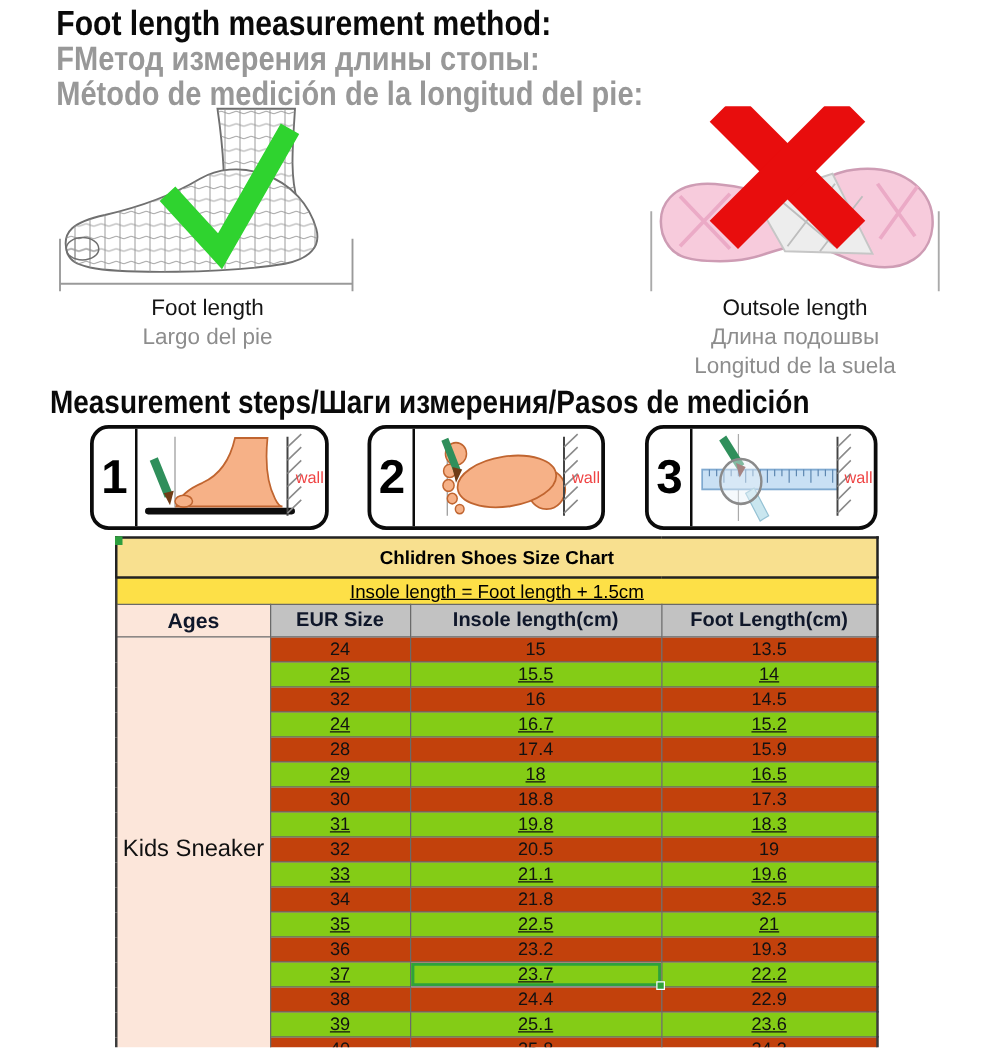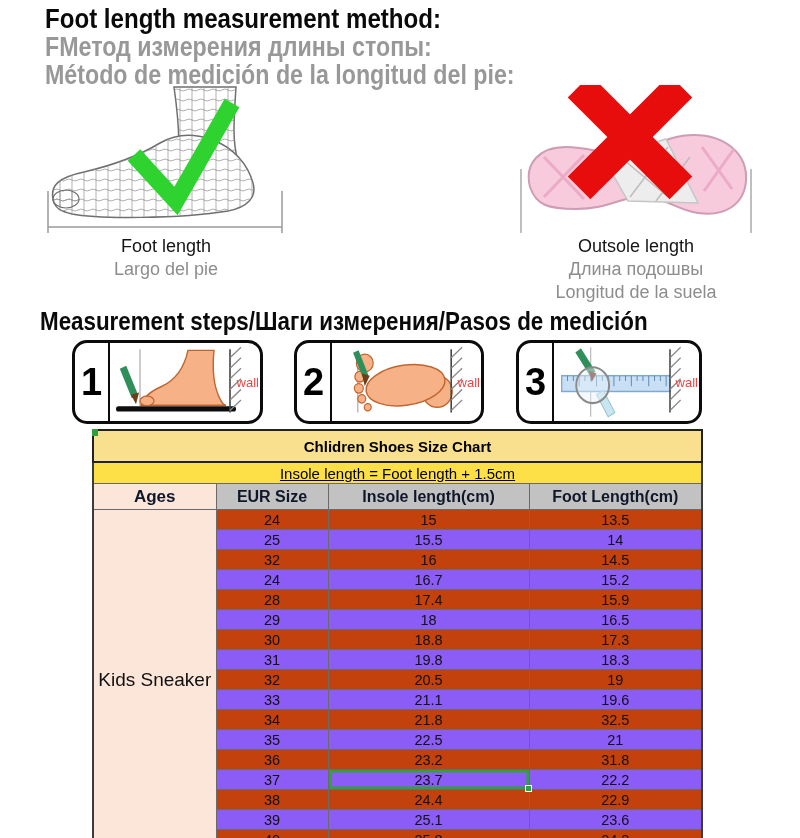--- a/index.html
+++ b/index.html
@@ -36,21 +36,21 @@
   
   .chart-wrap{position:absolute;top:429px;left:92px;}
   table{border-collapse:collapse;width:609px;table-layout:fixed;border:2px solid #3c3c3c;}
   td,th{border:1px solid #6a6a6a;text-align:center;padding:0;white-space:nowrap;overflow:visible;}
   .t-title td{background:#F8E08F;font-size:15px;font-weight:700;height:30px;border:2px solid #222;}
   .t-sub td{background:#fde047;font-size:15px;height:20px;font-weight:400;text-decoration:underline;}
   .t-head th{height:25px;font-size:16px;background:#C2C2C2;color:#0f172a;}
   .t-head th.ages-h{background:#FCE6DA;font-size:17px;}
   tbody td{height:19px;font-size:14.5px;color:#111;}
   .r-light td{background:#c2410c;}
-  .r-dark td{background:#8b5cf6;}
+  .r-dark td{background:#84cc16;text-decoration:underline;}
   td.ages-cell{background:#FCE6DA !important;font-size:19px;font-weight:400;}
   td.sel{box-shadow:inset 0 0 0 2.5px #2EA23C;position:relative;}
   .sel-handle{position:absolute;right:-3px;bottom:-3px;width:5px;height:5px;
               background:#2EA23C;border:1px solid #fff;}
   .corner-artifact{position:absolute;left:0;top:0;width:6px;height:7px;background:#2e9e3e;}
 </style>
 </head>
 <body>
 
 <div class="page">
@@ -265,21 +265,21 @@
             <td>32.5</td>
           </tr>
           <tr class="r-dark">
             <td>35</td>
             <td>22.5</td>
             <td>21</td>
           </tr>
           <tr class="r-light">
             <td>36</td>
             <td>23.2</td>
-            <td>31.8</td>
+            <td>19.3</td>
           </tr>
           <tr class="r-dark">
             <td>37</td>
             <td class="sel">23.7<span class="sel-handle"></span></td>
             <td>22.2</td>
           </tr>
           <tr class="r-light">
             <td>38</td>
             <td>24.4</td>
             <td>22.9</td>

